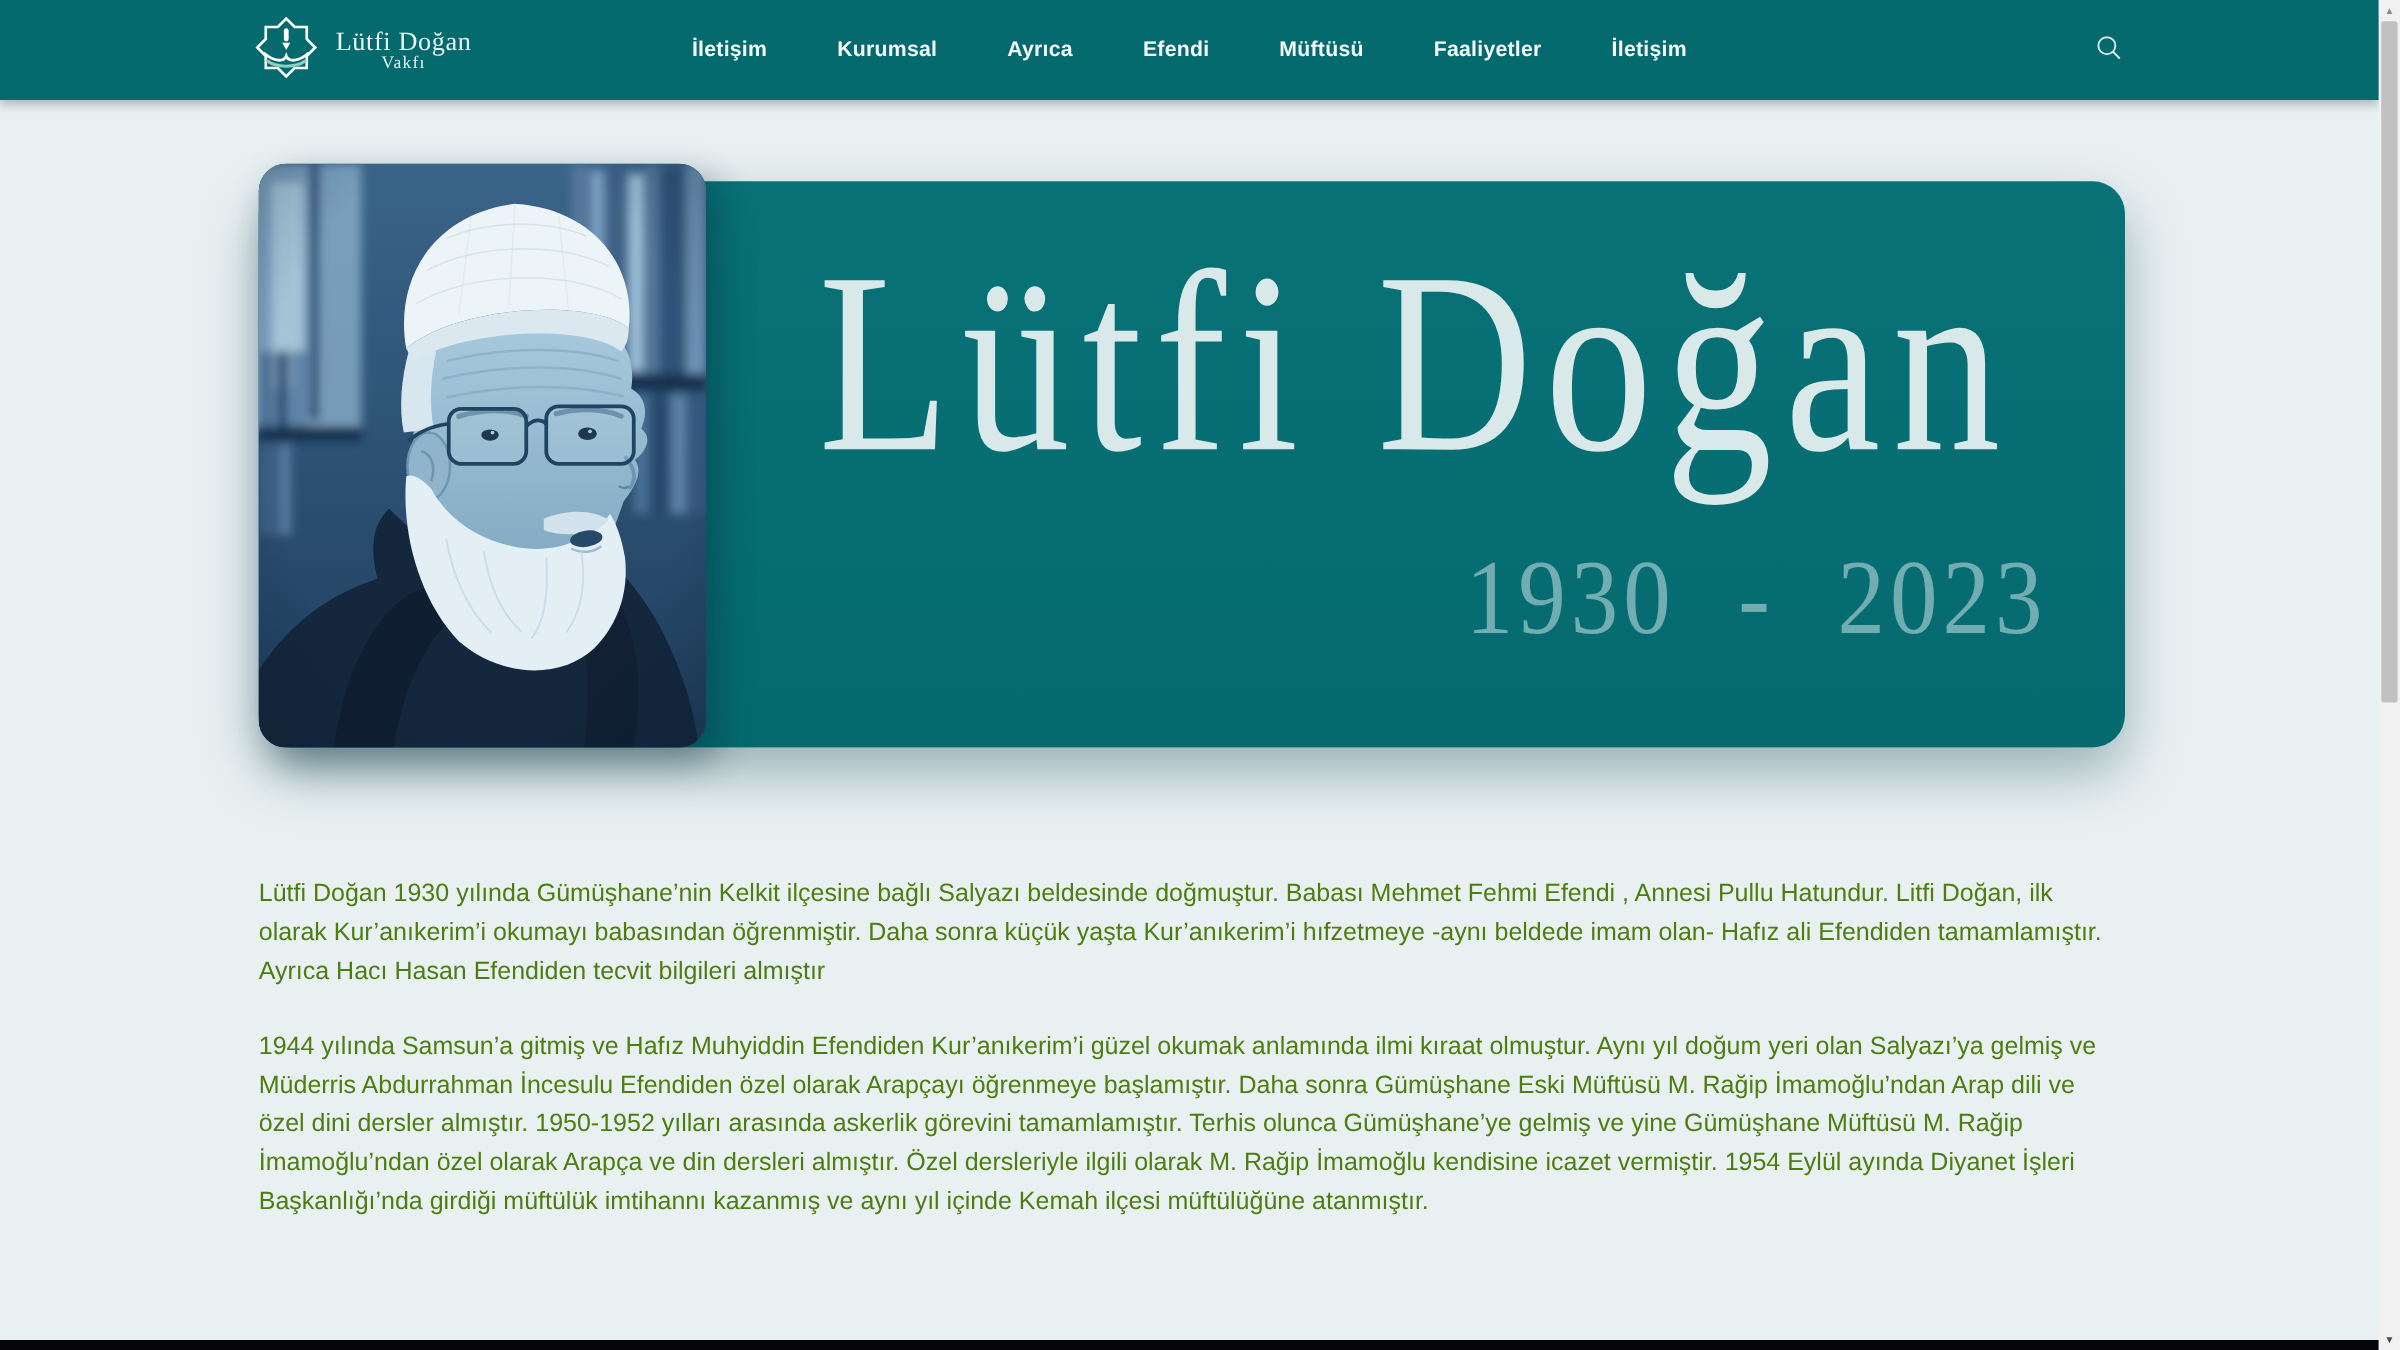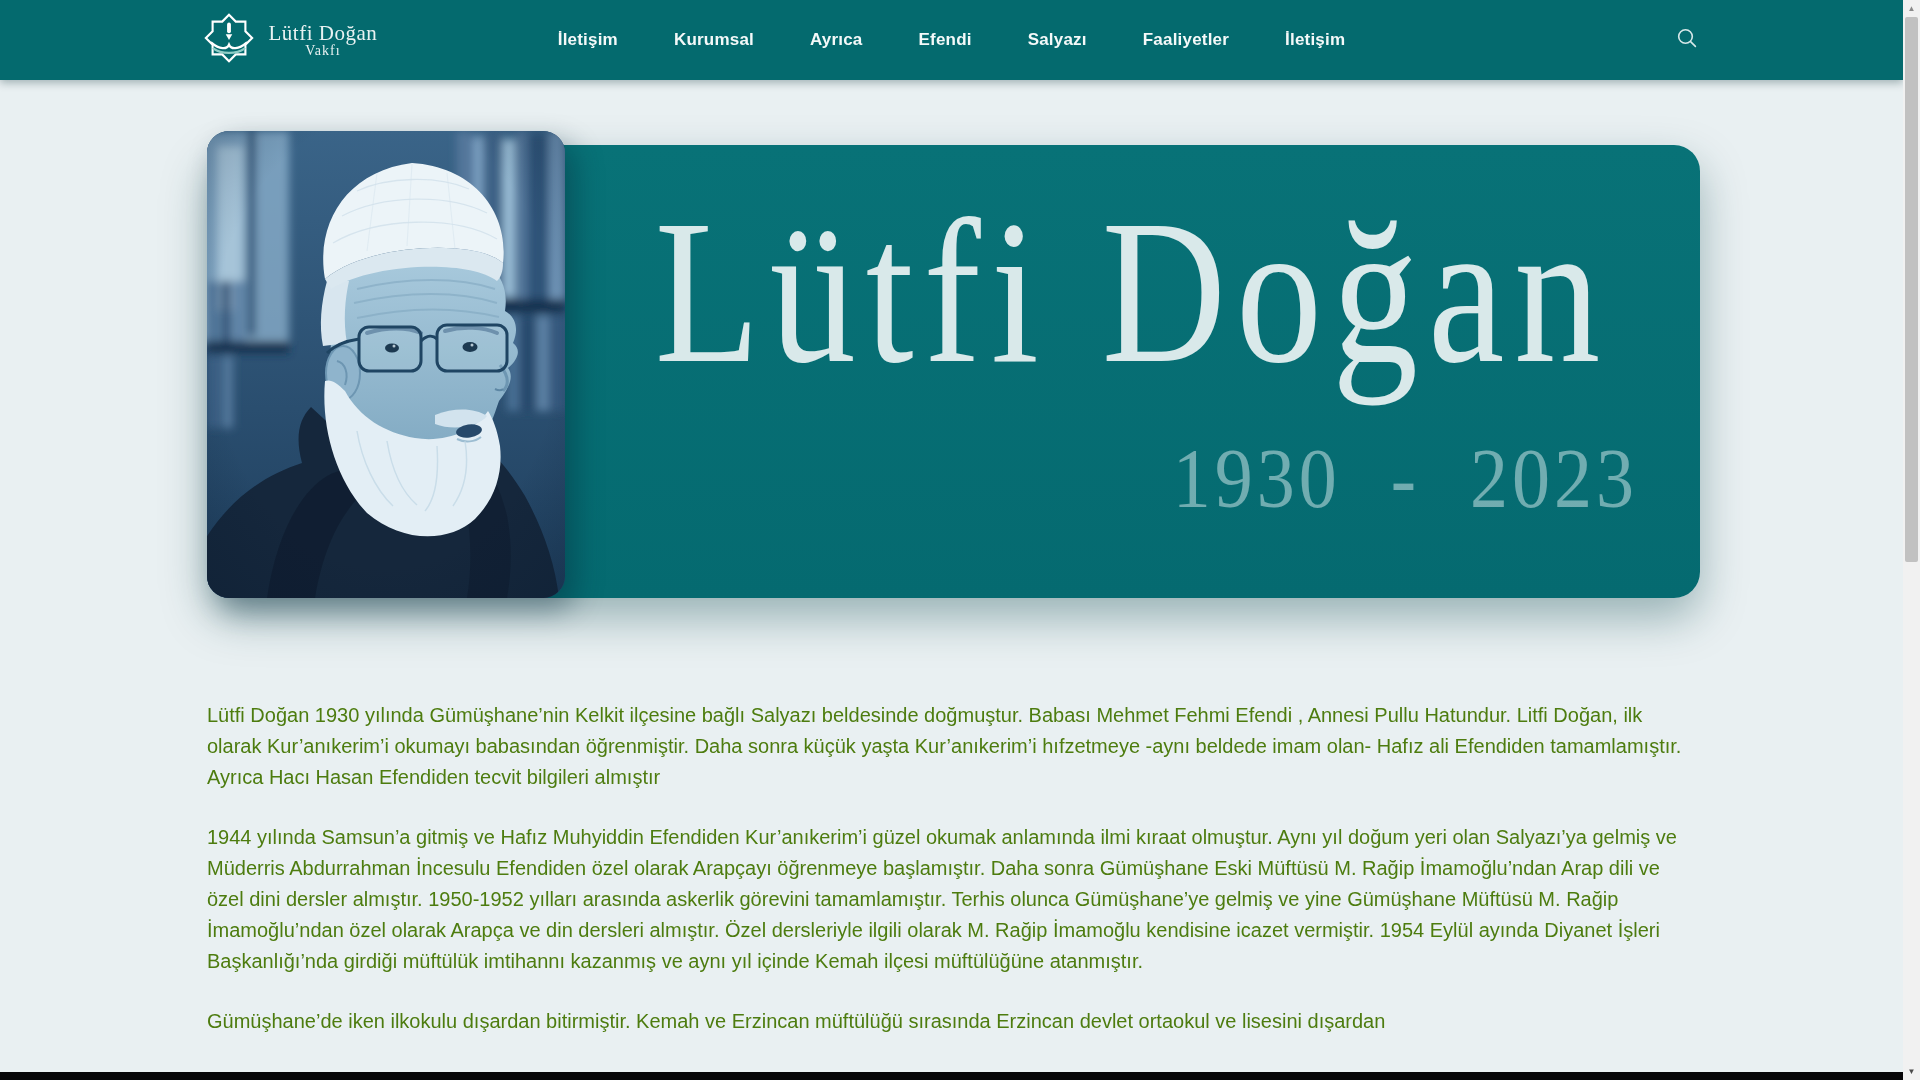--- a/index.html
+++ b/index.html
@@ -122,21 +122,21 @@
           <span class="logo-line1">Lütfi Doğan</span>
           <span class="logo-line2">Vakfı</span>
         </span>
       </div>
 
       <nav class="nav">
         <span class="nav-item">İletişim</span>
         <span class="nav-item">Kurumsal</span>
         <span class="nav-item">Ayrıca</span>
         <span class="nav-item">Efendi</span>
-        <span class="nav-item">Salyazı</span>
+        <span class="nav-item">Müftüsü</span>
         <span class="nav-item">Faaliyetler</span>
         <span class="nav-item">İletişim</span>
       </nav>
 
       <div class="search-btn">
         <span>
           <svg width="24" height="24" viewBox="0 0 24 24">
             <circle cx="10.5" cy="10.5" r="6.8" fill="none" stroke="#d7e8e9" stroke-width="1.6"></circle>
             <line x1="15.6" y1="15.6" x2="20.4" y2="20.4" stroke="#d7e8e9" stroke-width="1.6" stroke-linecap="round"></line>
           </svg>
@@ -258,21 +258,20 @@
         <span>1930</span>
         <span>-</span>
         <span>2023</span>
       </div>
     </div>
   </section>
 
   <article class="article">
     <p>Lütfi Doğan 1930 yılında Gümüşhane’nin Kelkit ilçesine bağlı Salyazı beldesinde doğmuştur. Babası Mehmet Fehmi Efendi , Annesi Pullu Hatundur. Litfi Doğan, ilk olarak Kur’anıkerim’i okumayı babasından öğrenmiştir. Daha sonra küçük yaşta Kur’anıkerim’i hıfzetmeye -aynı beldede imam olan- Hafız ali Efendiden tamamlamıştır. Ayrıca Hacı Hasan Efendiden tecvit bilgileri almıştır</p>
     <p>1944 yılında Samsun’a gitmiş ve Hafız Muhyiddin Efendiden Kur’anıkerim’i güzel okumak anlamında ilmi kıraat olmuştur. Aynı yıl doğum yeri olan Salyazı’ya gelmiş ve Müderris Abdurrahman İncesulu Efendiden özel olarak Arapçayı öğrenmeye başlamıştır. Daha sonra Gümüşhane Eski Müftüsü M. Rağip İmamoğlu’ndan Arap dili ve özel dini dersler almıştır. 1950-1952 yılları arasında askerlik görevini tamamlamıştır. Terhis olunca Gümüşhane’ye gelmiş ve yine Gümüşhane Müftüsü M. Rağip İmamoğlu’ndan özel olarak Arapça ve din dersleri almıştır. Özel dersleriyle ilgili olarak M. Rağip İmamoğlu kendisine icazet vermiştir. 1954 Eylül ayında Diyanet İşleri Başkanlığı’nda girdiği müftülük imtihannı kazanmış ve aynı yıl içinde Kemah ilçesi müftülüğüne atanmıştır.</p>
-    <p>Gümüşhane’de iken ilkokulu dışardan bitirmiştir. Kemah ve Erzincan müftülüğü sırasında Erzincan devlet ortaokul ve lisesini dışardan</p>
   </article>
 
   <div class="bottom-edge"></div>
 
   <div class="scrollbar">
     <div class="scroll-arrow up">▲</div>
     <div class="scroll-thumb"></div>
     <div class="scroll-arrow down">▼</div>
   </div>
 

